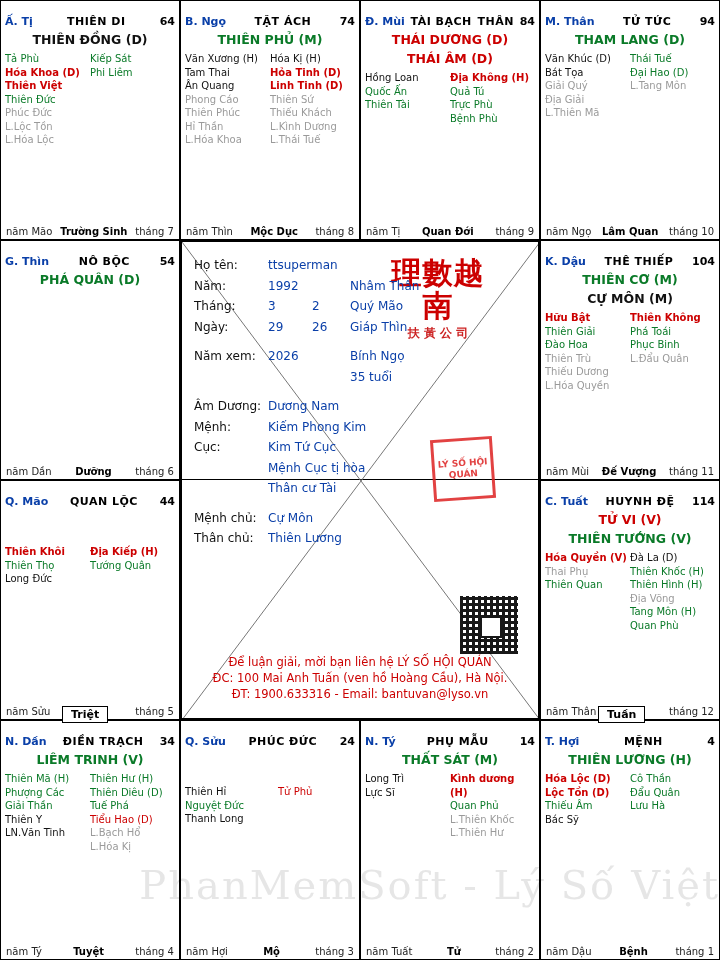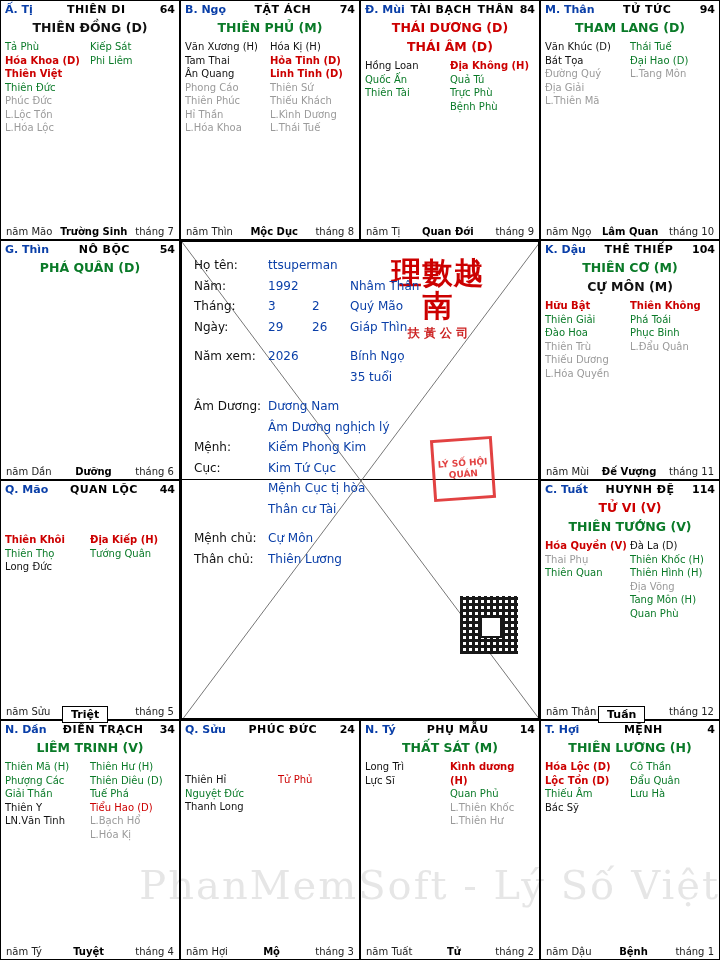--- a/index.html
+++ b/index.html
@@ -13,21 +13,21 @@
   }
   #board {
     position:absolute; left:0; top:0; width:720px; height:960px;
     display:grid;
     grid-template-columns: 180px 180px 180px 180px;
     grid-template-rows: 240px 240px 240px 240px;
   }
   .cell {
     border:1px solid #000;
     position:relative;
-    padding:2px 4px;
+    padding:14px 4px;
     overflow:hidden;
     background:transparent;
   }
   
   .hdr {
     display:flex; justify-content:space-between; align-items:baseline;
     font-size:11px; font-weight:bold;
     height:14px;
   }
   .hdr .branch { color:#0a3fa8; }
@@ -241,21 +241,21 @@
     <div class="hdr">
       <span class="branch">M. Thân</span>
       <span class="pal">TỬ TỨC</span>
       <span class="num">94</span>
     </div>
     <div class="main-star ms-green">THAM LANG (D)</div>
     <div class="stars">
       <div class="col">
         <div class="s-black">Văn Khúc (D)</div>
         <div class="s-black">Bát Tọa</div>
-        <div class="s-gray">Đường Quý</div>
+        <div class="s-gray">Giải Quý</div>
         <div class="s-gray">Địa Giải</div>
         <div class="s-gray">L.Thiên Mã</div>
       </div>
       <div class="col">
         <div class="s-green">Thái Tuế</div>
         <div class="s-green">Đại Hao (D)</div>
         <div class="s-gray">L.Tang Môn</div>
       </div>
     </div>
     <div class="foot">
@@ -525,24 +525,20 @@
         <span class="v1"></span>
         <span class="v2"></span>
       <span class="v3">35 tuổi</span>
     </div>
     <div class="gap"></div>
     <div class="row">
       <span class="lab">Âm Dương:</span>
       <span class="wide">Dương Nam</span>
     </div>
     <div class="row">
-      <span class="lab"></span>
-      <span class="wide">Âm Dương nghịch lý</span>
-    </div>
-    <div class="row">
       <span class="lab">Mệnh:</span>
       <span class="wide">Kiếm Phong Kim</span>
     </div>
     <div class="row">
       <span class="lab">Cục:</span>
       <span class="wide">Kim Tứ Cục</span>
     </div>
     <div class="row">
       <span class="lab"></span>
       <span class="wide">Mệnh Cục tị hòa</span>
@@ -555,16 +551,21 @@
     <div class="row">
       <span class="lab">Mệnh chủ:</span>
       <span class="wide">Cự Môn</span>
     </div>
     <div class="row">
       <span class="lab">Thân chủ:</span>
       <span class="wide">Thiên Lương</span>
     </div>
   </div>
 
+  <div class="notice">
+    <div>Để luận giải, mời bạn liên hệ LÝ SỐ HỘI QUÁN</div>
+    <div>ĐC: 100 Mai Anh Tuấn (ven hồ Hoàng Cầu), Hà Nội.</div>
+    <div>ĐT: 1900.633316 - Email: bantuvan@lyso.vn</div>
+  </div>
 </div>
 
 <div class="tag" id="triet">Triệt</div>
 <div class="tag" id="tuan">Tuần</div>
 
 </body></html>

